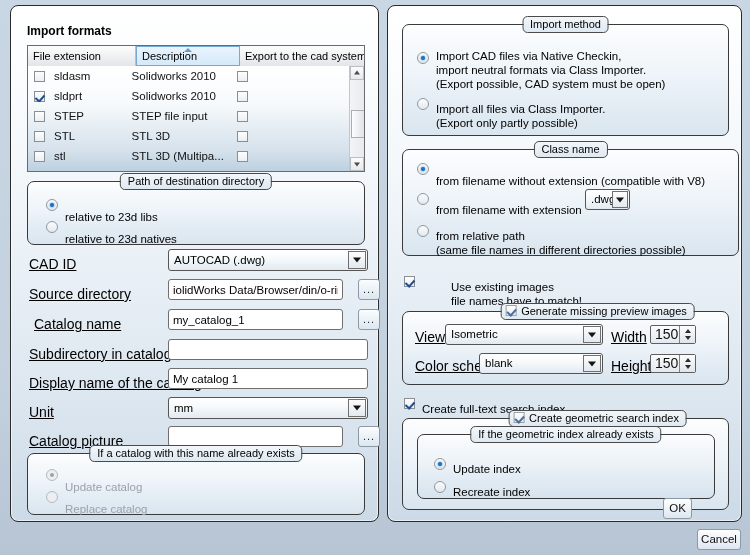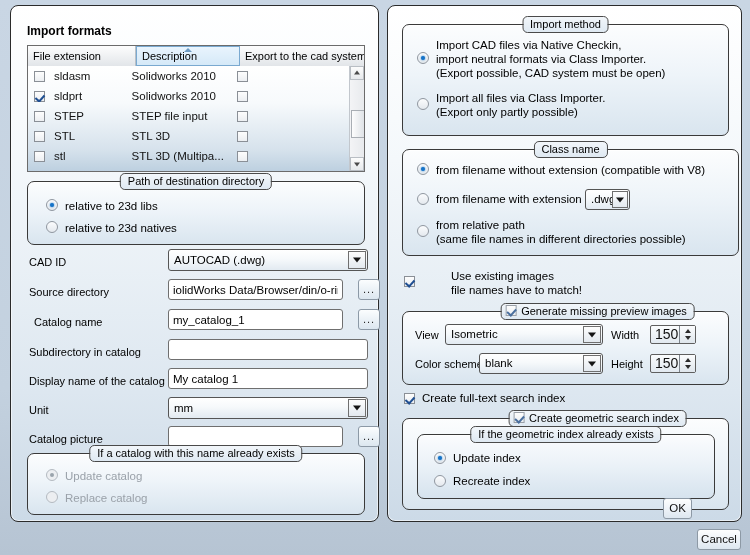--- a/index.html
+++ b/index.html
@@ -96,21 +96,21 @@
   .sb-btn.up{top:0;}
   .sb-btn.down{bottom:0;}
   .sb-arrow{position:absolute;left:50%;top:50%;width:0;height:0;
       border-left:3px solid transparent;border-right:3px solid transparent;}
   .sb-btn.up .sb-arrow{transform:translate(-50%,-60%);border-bottom:4px solid #4a4a4a;}
   .sb-btn.down .sb-arrow{transform:translate(-50%,-40%);border-top:4px solid #4a4a4a;}
   .sb-thumb{position:absolute;left:1px;width:12px;height:26px;top:44px;
       background:linear-gradient(90deg,#fdfdfd,#dfe3e7);border:1px solid #a9aeb4;}
 
   
-  .flabel{position:absolute;font-size:11px;color:#000;white-space:nowrap;}
+  .flabel{position:absolute;font-size:14px;color:#000;white-space:nowrap;text-decoration:underline;}
   .tinput{
     position:absolute;box-sizing:border-box;height:21px;
     border:1px solid #6f6f6f;border-radius:3px;background:#fff;
     font-family:"Liberation Sans",sans-serif;font-size:11.5px;color:#000;
     padding:0 4px;line-height:19px;outline:none;
   }
   .combo{
     position:absolute;box-sizing:border-box;height:22px;
     border:1px solid #555;border-radius:3px;
     background:linear-gradient(180deg,#ffffff 0%,#f6f9fb 45%,#e2eaf1 100%);
@@ -141,21 +141,21 @@
   .spin .sbtns{position:absolute;right:0;top:0;bottom:0;width:15px;border-left:1px solid #7c848c;
       background:linear-gradient(180deg,#fbfcfd,#dfe6ec);}
   .spin .sbtns:before,.spin .sbtns:after{
       content:"";position:absolute;left:50%;width:0;height:0;
       border-left:3px solid transparent;border-right:3px solid transparent;}
   .spin .sbtns:before{top:3px;transform:translateX(-50%);border-bottom:4px solid #2b2b2b;}
   .spin .sbtns:after{bottom:3px;transform:translateX(-50%);border-top:4px solid #2b2b2b;}
 
   
   .optrow{position:absolute;display:flex;align-items:flex-start;gap:7px;}
-  .optrow .otext{font-size:11.5px;line-height:14px;white-space:nowrap;color:#000;}
+  .optrow .otext{font-size:11.5px;line-height:14px;white-space:nowrap;color:#000;margin-top:11px;}
   .optrow.disabled .otext{color:#9aa1a9;}
 
   
   .btn{
     position:absolute;box-sizing:border-box;height:21px;
     border:1px solid #8d99a5;border-radius:3px;
     background:linear-gradient(180deg,#fdfefe 0%,#eef3f8 50%,#dde7f0 100%);
     font-size:11.5px;color:#101010;text-align:center;line-height:19px;
   }
 </style>

